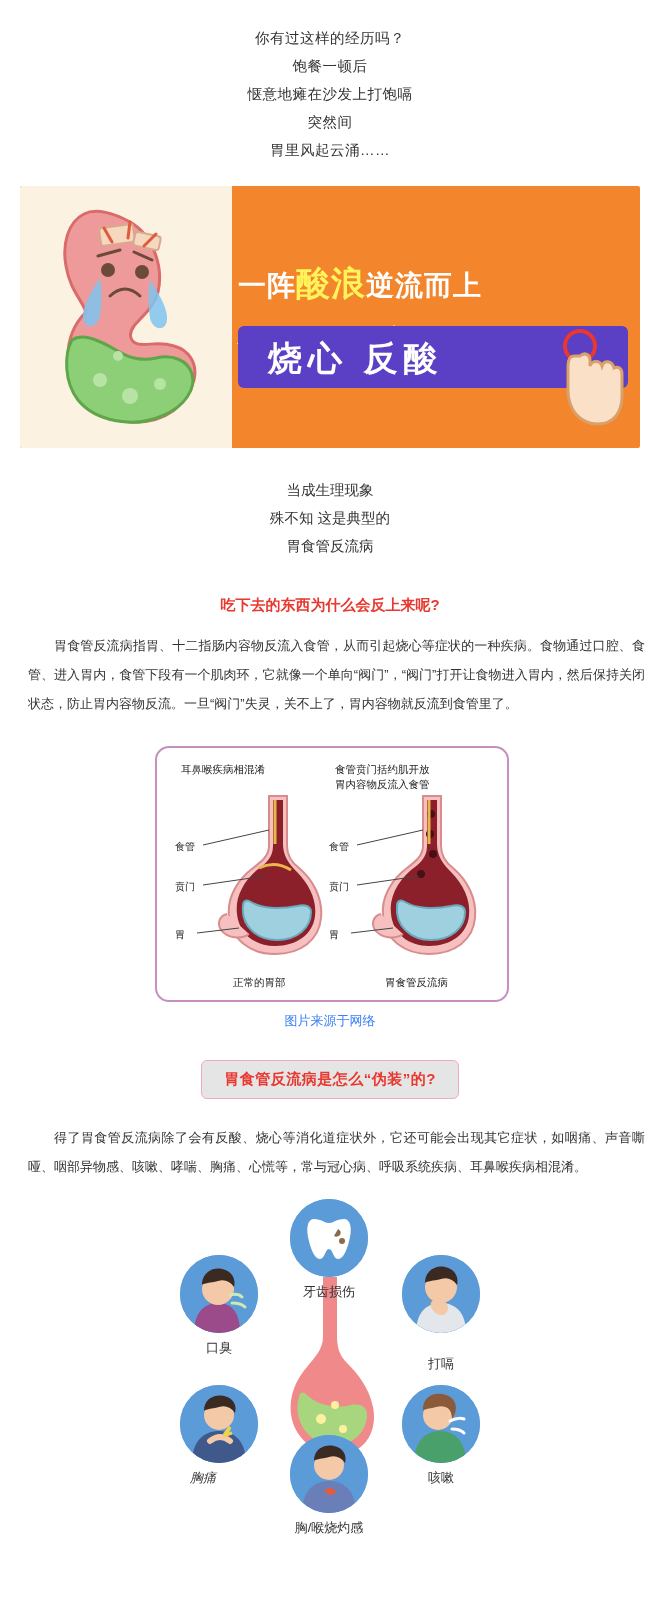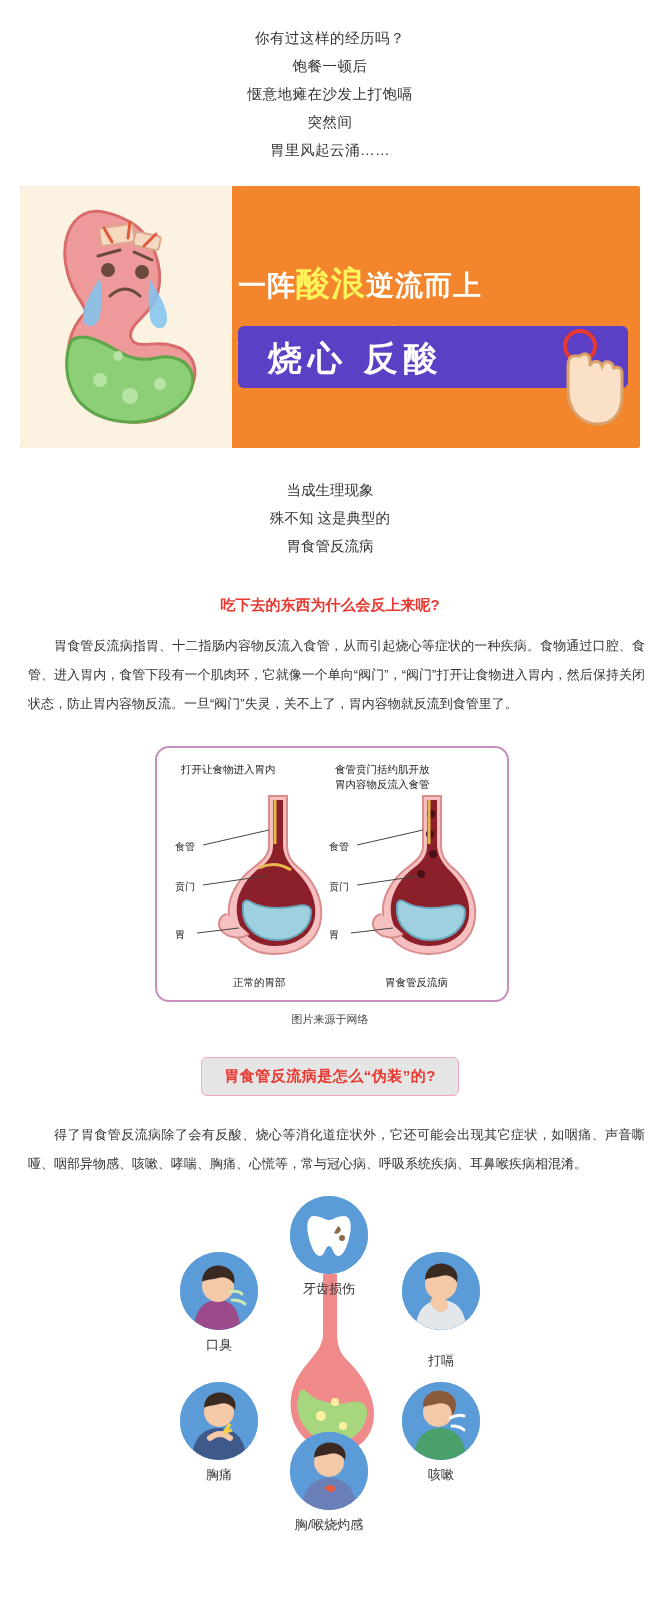--- a/index.html
+++ b/index.html
@@ -161,22 +161,22 @@
   }
   .fig-bottom-label {
     position: absolute;
     bottom: 10px;
     font-size: 10.5px;
     color: #222;
     white-space: nowrap;
   }
   .fig-source {
     text-align: center;
-    font-size: 11px;
-    color: #404040;
+    font-size: 13px;
+    color: #3b82f6;
     padding: 10px 0 0 0;
   }
 
   
   .pill-wrap {
     display: flex;
     justify-content: center;
     padding: 30px 0 0 0;
   }
   .pill {
@@ -288,21 +288,21 @@
     <div>胃食管反流病</div>
   </div>
 
   <div class="heading-red">吃下去的东西为什么会反上来呢?</div>
 
   <div class="para">胃食管反流病指胃、十二指肠内容物反流入食管，从而引起烧心等症状的一种疾病。食物通过口腔、食管、进入胃内，食管下段有一个肌肉环，它就像一个单向“阀门”，“阀门”打开让食物进入胃内，然后保持关闭状态，防止胃内容物反流。一旦“阀门”失灵，关不上了，胃内容物就反流到食管里了。</div>
 
   <div class="figure-wrap">
     <div class="figure-box">
 
-      <div class="fig-caption-top" style="left:24px; top:14px;">打开让食物进入胃内</div>
+      <div class="fig-caption-top" style="left:24px; top:14px;">耳鼻喉疾病相混淆</div>
       <div class="fig-caption-top" style="left:178px; top:14px;">食管贲门括约肌开放</div>
       <div class="fig-caption-top" style="left:178px; top:29px;">胃内容物反流入食管</div>
 
       <svg style="position:absolute; left:60px; top:46px;" width="120" height="180" viewBox="0 0 120 180">
         <path d="M52 2 L52 52 C52 62 44 68 36 74 C20 86 10 104 12 122 C14 146 34 160 58 160 C84 160 102 146 104 124 C106 104 96 86 82 74 C74 68 70 60 70 52 L70 2 Z" fill="#f6bfc0" stroke="#d98c8c" stroke-width="2"></path>
         <path d="M56 6 L56 52 C56 64 48 70 40 76 C26 88 18 104 20 120 C22 140 38 152 58 152 C80 152 96 140 98 122 C100 106 92 90 80 78 C72 70 66 62 66 50 L66 6 Z" fill="#8b1f2a"></path>
         <path d="M26 112 C24 132 40 146 60 146 C80 146 94 134 94 118 C94 112 88 110 80 112 C62 116 44 114 34 108 C29 105 26 107 26 112 Z" fill="#9ed0e0" stroke="#6aa9bd" stroke-width="2"></path>
         <path d="M58 6 L58 50" stroke="#e8b84a" stroke-width="3" fill="none"></path>
         <path d="M42 74 Q58 66 74 76" stroke="#e8b84a" stroke-width="3" fill="none"></path>
         <path d="M10 120 C2 122 0 130 4 136 C10 144 24 146 32 140" fill="#f6bfc0" stroke="#d98c8c" stroke-width="2"></path>
@@ -396,21 +396,21 @@
     <div class="circ" style="left:180px; top:186px; background:#5a9bd8;">
       <svg width="78" height="78" viewBox="0 0 78 78">
         <rect width="78" height="78" fill="#5a9bd8"></rect>
         <path d="M12 78 C12 56 24 46 39 46 C54 46 66 56 66 78 Z" fill="#3f5a8a"></path>
         <circle cx="39" cy="30" r="15" fill="#f3c9a8"></circle>
         <path d="M24 26 C24 14 34 9 44 11 C54 13 57 21 55 28 C51 22 45 20 39 22 C31 24 26 24 24 26 Z" fill="#3b2a22"></path>
         <path d="M30 56 q10 -8 20 0" stroke="#f3c9a8" stroke-width="6" fill="none" stroke-linecap="round"></path>
         <path d="M44 50 l6 -8 l-4 8 l6 -2" stroke="#f2d14a" stroke-width="3" fill="none"></path>
       </svg>
     </div>
-    <div class="cl-label" style="left:180px; top:270px; width:78px;">胸痛</div>
+    <div class="cl-label" style="left:164px; top:270px; width:78px;font-style:italic;">胸痛</div>
 
     <div class="circ" style="left:402px; top:186px; background:#5a9bd8;">
       <svg width="78" height="78" viewBox="0 0 78 78">
         <rect width="78" height="78" fill="#5a9bd8"></rect>
         <path d="M12 78 C12 56 24 46 38 46 C52 46 64 56 64 78 Z" fill="#4aa06a"></path>
         <circle cx="36" cy="30" r="15" fill="#f3c9a8"></circle>
         <path d="M21 26 C20 12 32 6 44 10 C56 14 56 26 50 34 C50 22 42 20 34 22 C26 24 22 24 21 26 Z" fill="#8a5a3a"></path>
         <path d="M48 36 q8 -4 14 -2 M50 44 q8 0 12 4" stroke="#ffffff" stroke-width="3" fill="none" stroke-linecap="round"></path>
       </svg>
     </div>

